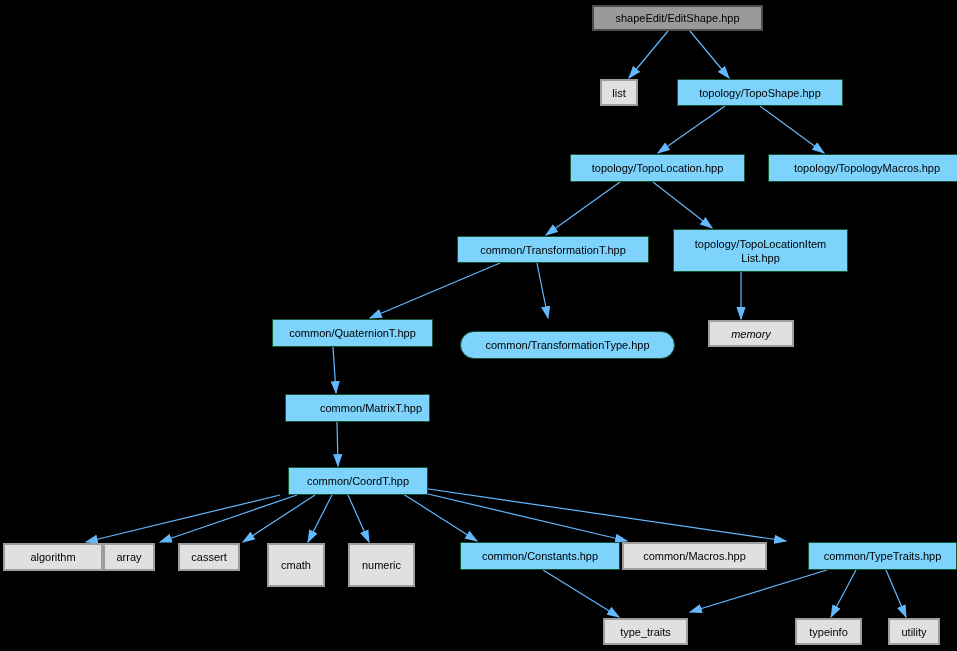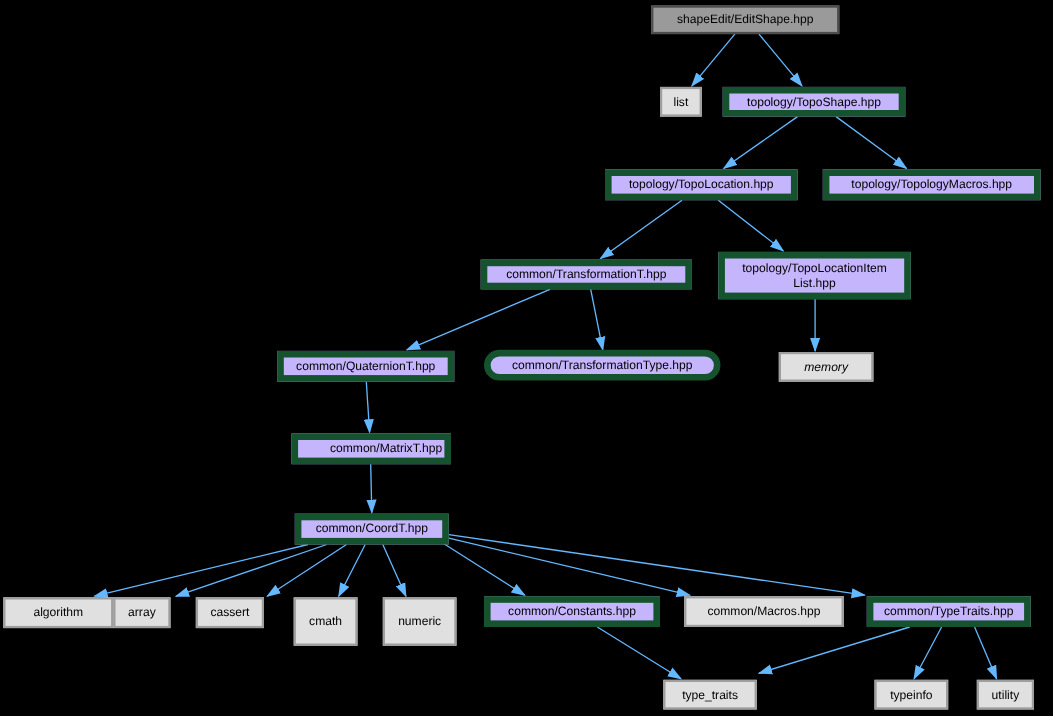--- a/index.html
+++ b/index.html
@@ -36,23 +36,24 @@
     align-items: center;
     justify-content: center;
     text-align: center;
     font-size: 11px;
     line-height: 14px;
     color: #000000;
     white-space: pre-line;
     cursor: default;
   }
   .node.doc {
-    background: #c4b5fd;
-    border: 6px solid #14532d;
+    background: #7dd3fc;
+    border: 1px solid #14532d;
     cursor: pointer;
+    margin-left: 20px;
   }
   .node.system {
     background: #e0e0e0;
     border: 2px solid #9e9e9e;
   }
   .node.root {
     background: #9a9a9a;
     border: 2px solid #4d4d4d;
   }
   .edge-line {
@@ -98,21 +99,21 @@
   <div id="node-layer">
       <div class="node root" style="left: 592px; top: 5px; width: 171px; height: 26px;">shapeEdit/EditShape.hpp</div>
       <div class="node system" style="left: 600px; top: 79px; width: 38px; height: 27px;">list</div>
       <div class="node doc" style="left: 657px; top: 79px; width: 166px; height: 27px;">topology/TopoShape.hpp</div>
       <div class="node doc" style="left: 550px; top: 154px; width: 175px; height: 28px;">topology/TopoLocation.hpp</div>
       <div class="node doc" style="left: 748px; top: 154px; width: 198px; height: 28px;">topology/TopologyMacros.hpp</div>
       <div class="node doc" style="left: 437px; top: 236px; width: 192px; height: 27px;">common/TransformationT.hpp</div>
       <div class="node doc" style="left: 653px; top: 229px; width: 175px; height: 43px;">topology/TopoLocationItem
 List.hpp</div>
       <div class="node doc" style="left: 252px; top: 319px; width: 161px; height: 28px;">common/QuaternionT.hpp</div>
-      <div class="node doc" style="left: 440px; top: 318px; width: 215px; height: 28px; border-radius: 14px;">common/TransformationType.hpp</div>
+      <div class="node doc" style="left: 440px; top: 331px; width: 215px; height: 28px; border-radius: 14px;">common/TransformationType.hpp</div>
       <div class="node system" style="left: 708px; top: 320px; width: 86px; height: 27px; font-style: italic;">memory</div>
       <div class="node doc" style="left: 265px; top: 394px; width: 145px; height: 28px; padding-left: 27px;">common/MatrixT.hpp</div>
       <div class="node doc" style="left: 268px; top: 467px; width: 140px; height: 28px;">common/CoordT.hpp</div>
       <div class="node system" style="left: 3px; top: 543px; width: 100px; height: 28px;">algorithm</div>
       <div class="node system" style="left: 103px; top: 543px; width: 52px; height: 28px;">array</div>
       <div class="node system" style="left: 178px; top: 543px; width: 62px; height: 28px;">cassert</div>
       <div class="node system" style="left: 267px; top: 543px; width: 58px; height: 44px;">cmath</div>
       <div class="node system" style="left: 348px; top: 543px; width: 67px; height: 44px;">numeric</div>
       <div class="node doc" style="left: 440px; top: 542px; width: 160px; height: 28px;">common/Constants.hpp</div>
       <div class="node system" style="left: 622px; top: 542px; width: 145px; height: 28px;">common/Macros.hpp</div>

